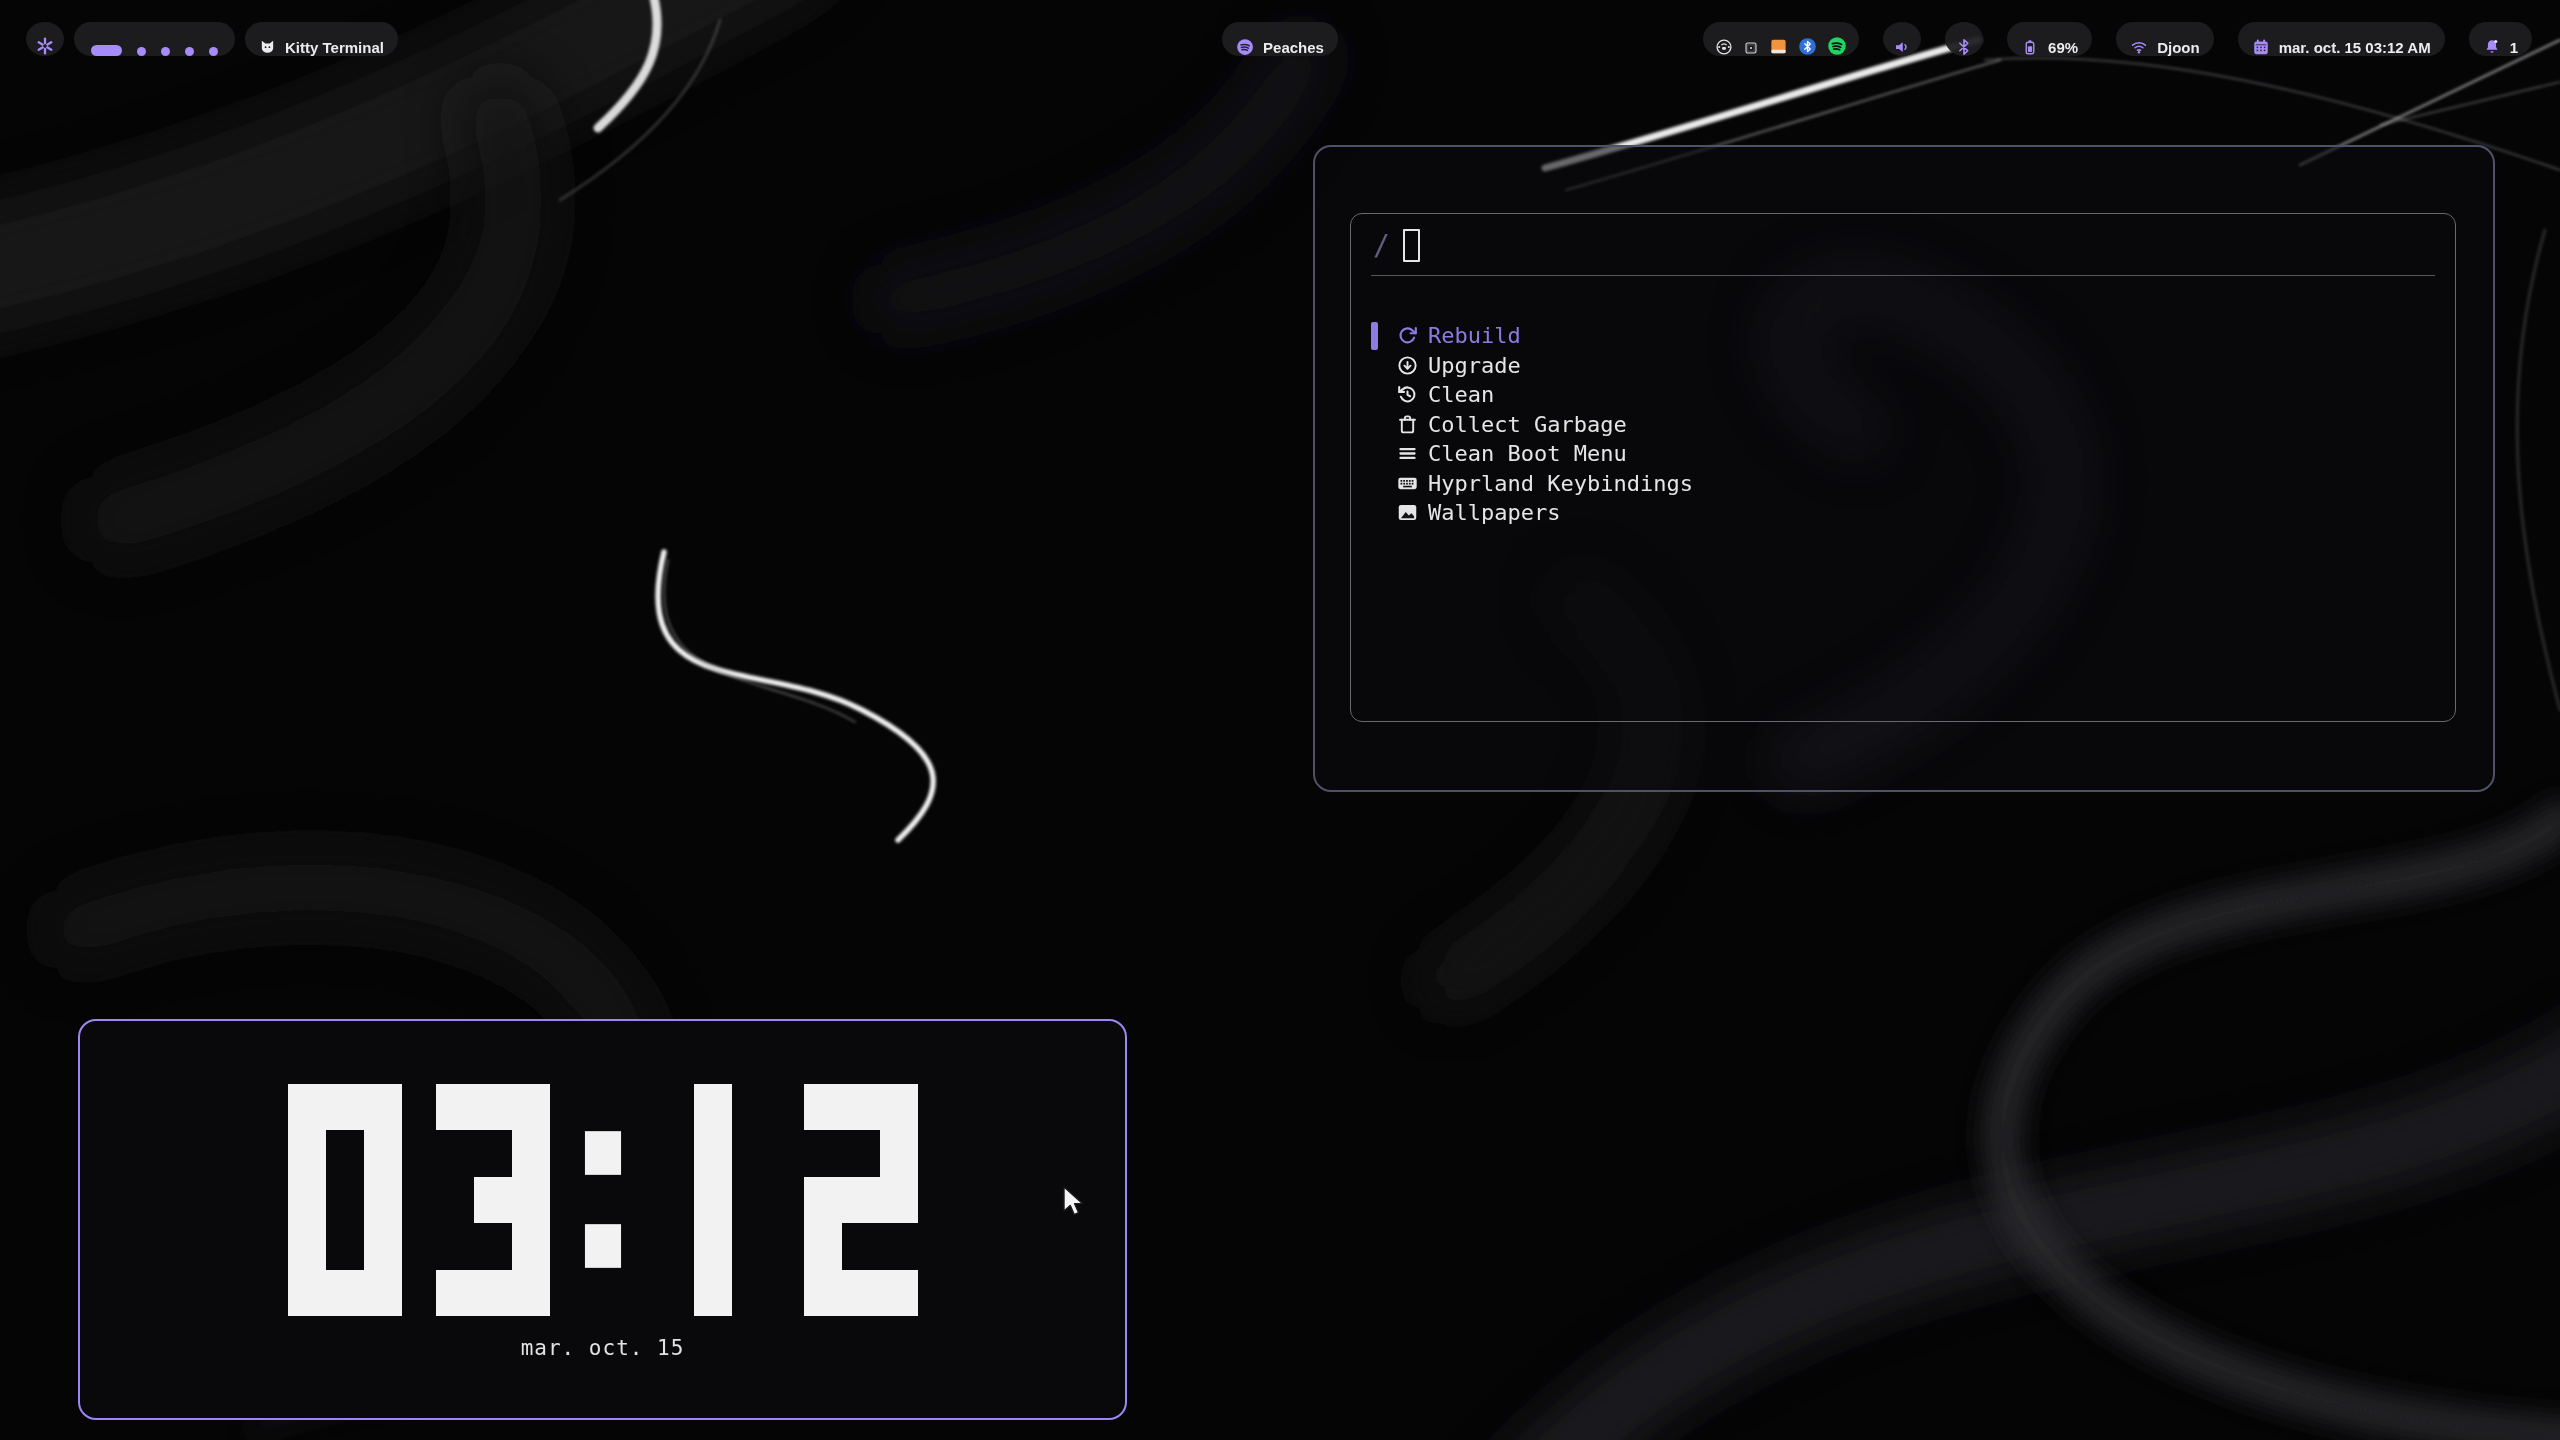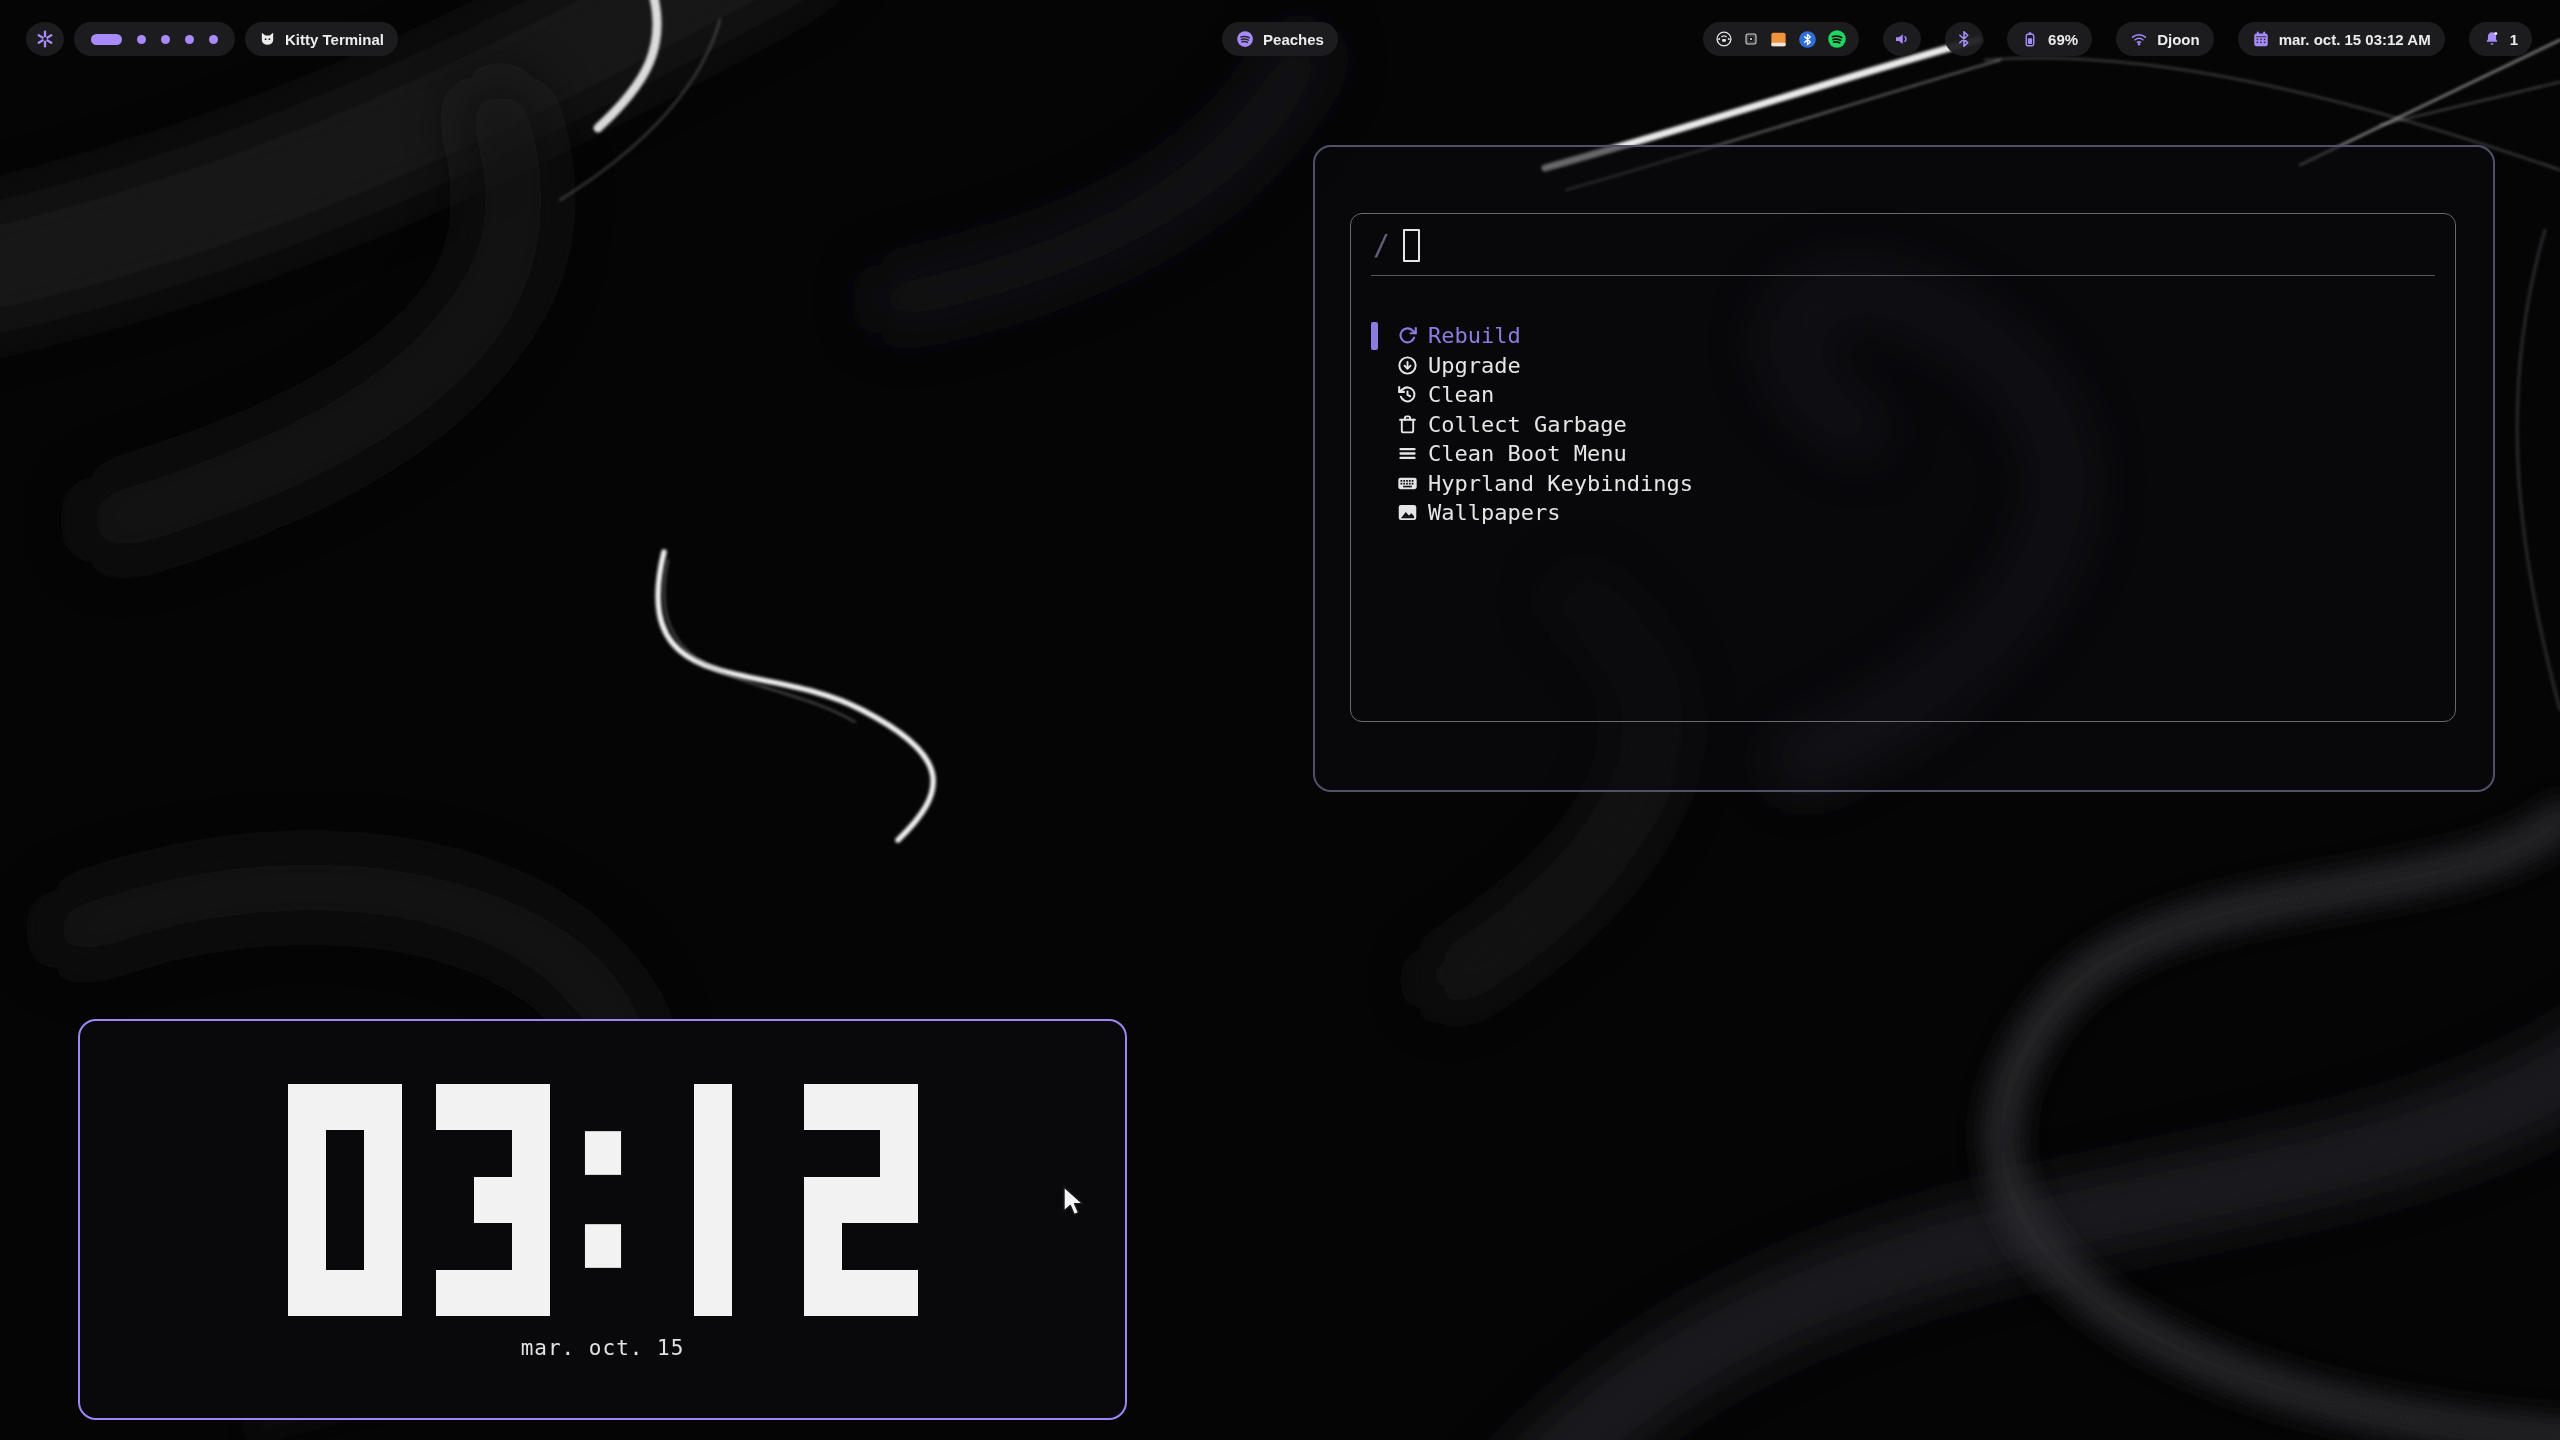--- a/index.html
+++ b/index.html
@@ -3,21 +3,21 @@
 <meta charset="utf-8">
 <style>
   html,body{margin:0;padding:0;background:#000;}
   .stage{position:relative;width:2560px;height:1440px;overflow:hidden;background:#050506;
          font-family:"Liberation Sans",sans-serif;}
   .stage svg{display:block;}
   #wallpaper{position:absolute;inset:0;}
 
   
   .pill{background:rgba(30,30,33,0.94);border-radius:18px;height:34px;display:flex;
-        align-items:center;padding:0 14px;color:#ececec;font-weight:bold;font-size:15px;gap:9px;}
+        align-items:flex-end;padding:0 14px;color:#ececec;font-weight:bold;font-size:15px;gap:9px;}
   .bar-left{position:absolute;left:26px;top:22px;display:flex;gap:10px;}
   .bar-center{position:absolute;left:50%;top:22px;transform:translateX(-50%);}
   .bar-right{position:absolute;right:28px;top:22px;display:flex;gap:24px;}
   .round-btn{width:38px;height:34px;border-radius:50%;justify-content:center;padding:0;}
   .workspaces{gap:15px;padding:0 17px;}
   .ws-active{width:31px;height:11px;border-radius:6px;background:#a78bfa;}
   .ws-dot{width:9px;height:9px;border-radius:50%;background:#a78bfa;}
   .tray{gap:10px;padding:0 12px;}
   .tray svg{display:block;}
   .icon-18{width:18px;height:18px;}

